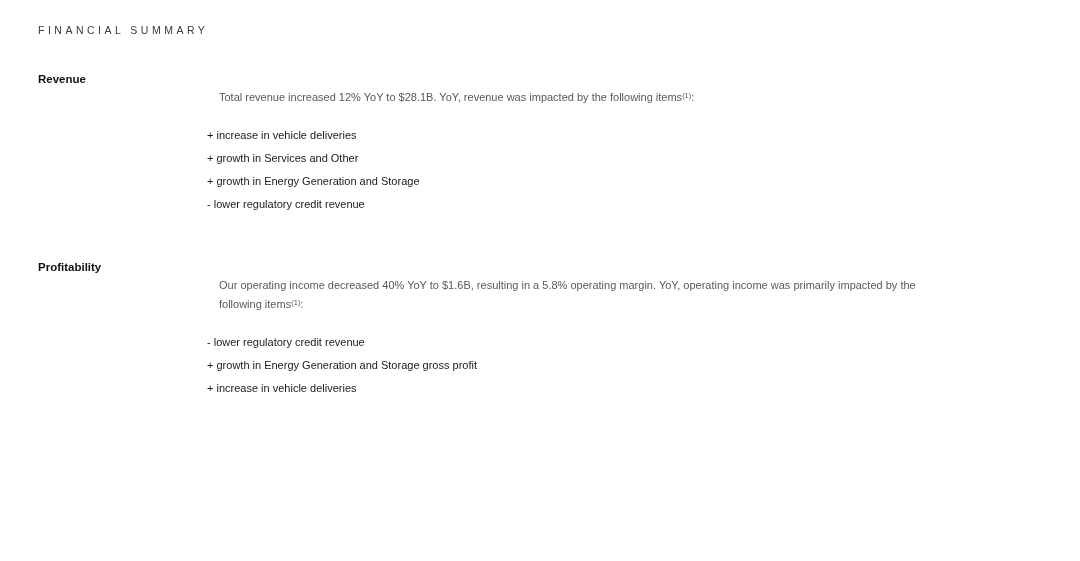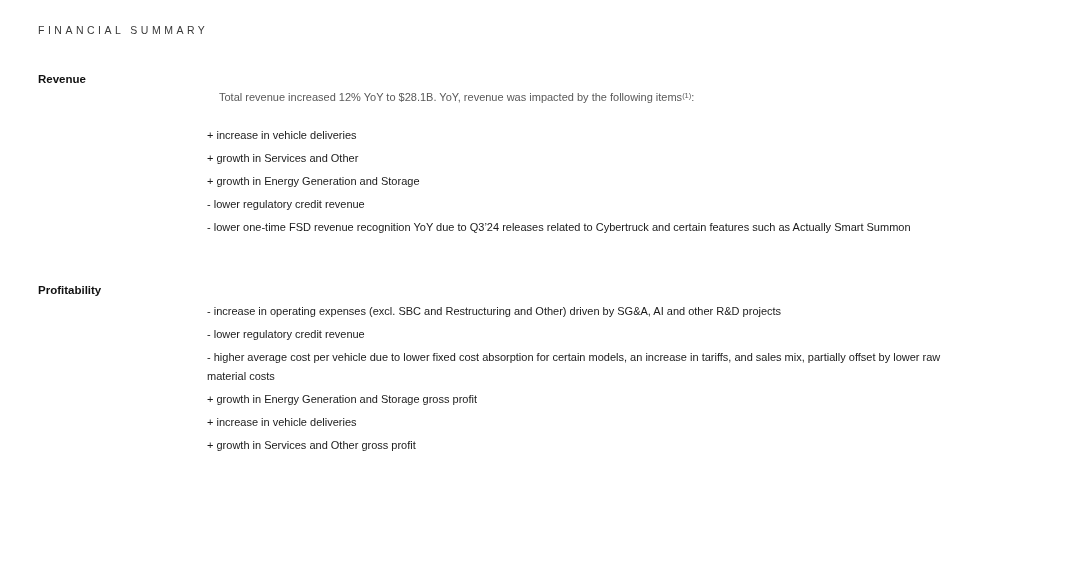--- a/index.html
+++ b/index.html
@@ -74,33 +74,30 @@
 
   <div class="section">
     <div class="section-label">Revenue</div>
     <div class="section-content">
       <p class="intro"><span>Total revenue increased 12% YoY to $28.1B. YoY, revenue was impacted by the following items</span><sup>(1)</sup><span>:</span></p>
       <div class="bullets">
         <div class="bullet">+ increase in vehicle deliveries</div>
         <div class="bullet">+ growth in Services and Other</div>
         <div class="bullet">+ growth in Energy Generation and Storage</div>
         <div class="bullet">- lower regulatory credit revenue</div>
-        <div class="bullet">- lower one-time FSD revenue recognition YoY due to Q3’24 releases related to Cybertruck and certain features such as Actually Smart Summon</div>
       </div>
     </div>
   </div>
 
   <div class="section">
     <div class="section-label">Profitability</div>
     <div class="section-content">
+      <p class="intro"><span>Our operating income decreased 40% YoY to $1.6B, resulting in a 5.8% operating margin. YoY, operating income was primarily impacted by the following items</span><sup>(1)</sup><span>:</span></p>
       <div class="bullets">
-        <div class="bullet">- increase in operating expenses (excl. SBC and Restructuring and Other) driven by SG&amp;A, AI and other R&amp;D projects</div>
         <div class="bullet">- lower regulatory credit revenue</div>
-        <div class="bullet">- higher average cost per vehicle due to lower fixed cost absorption for certain models, an increase in tariffs, and sales mix, partially offset by lower raw material costs</div>
         <div class="bullet">+ growth in Energy Generation and Storage gross profit</div>
         <div class="bullet">+ increase in vehicle deliveries</div>
-        <div class="bullet">+ growth in Services and Other gross profit</div>
       </div>
     </div>
   </div>
 
 
 </div>
 
 </body></html>

